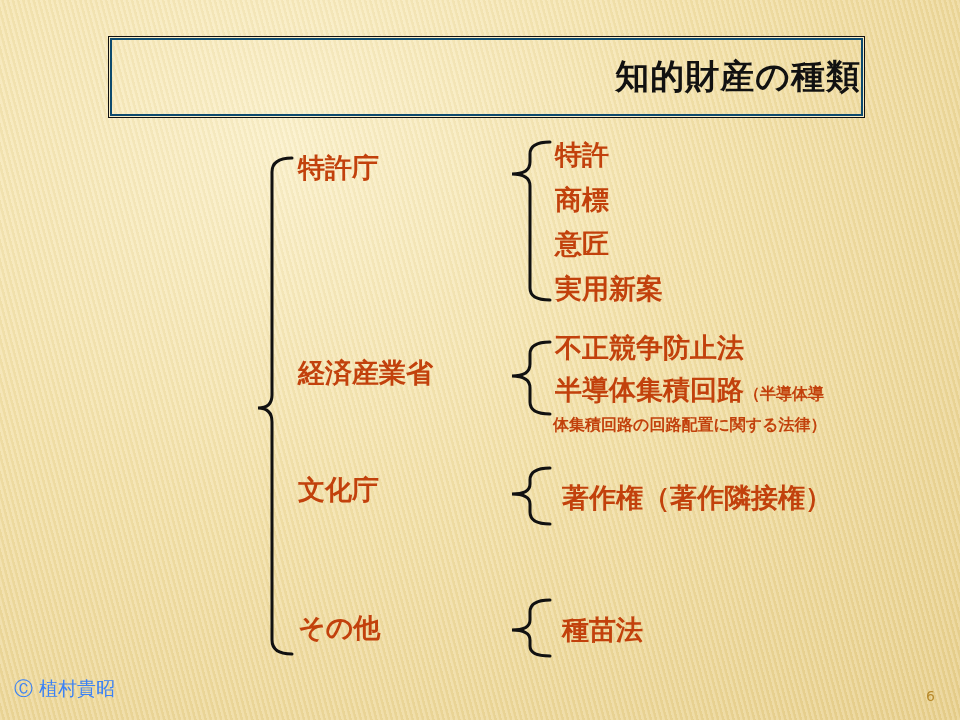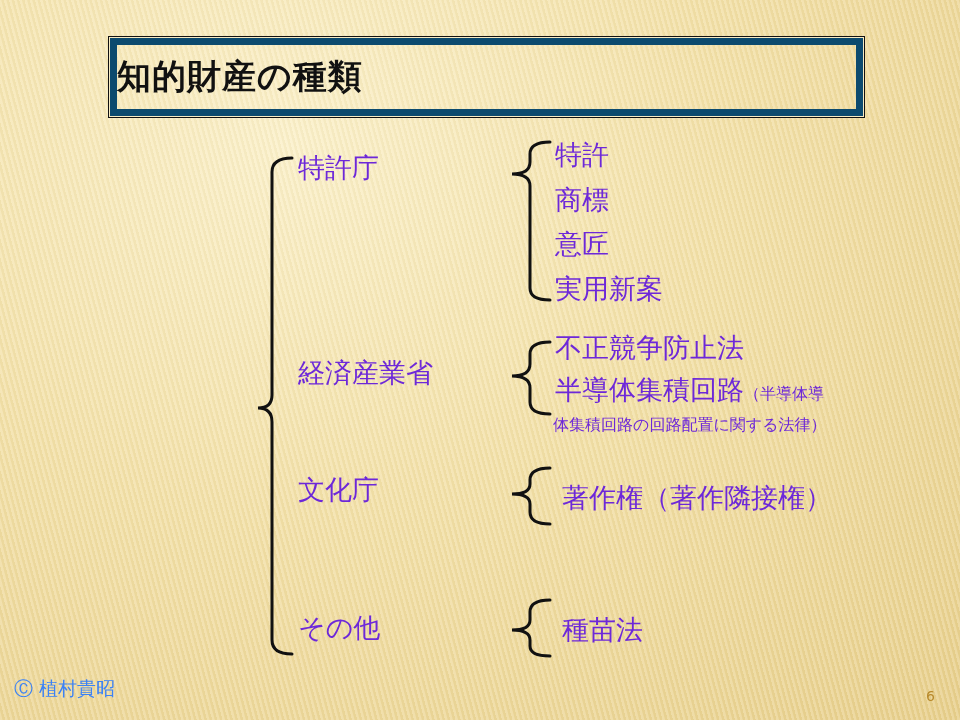--- a/index.html
+++ b/index.html
@@ -5,26 +5,26 @@
   html, body { margin:0; padding:0; }
   body {
     width:960px; height:720px; position:relative; overflow:hidden;
     font-family: "DejaVu Sans", "Liberation Sans", sans-serif;
     background:
       repeating-linear-gradient(75deg, rgba(255,255,255,0.18) 0px, rgba(255,255,255,0.18) 2px, rgba(0,0,0,0.02) 3px, rgba(0,0,0,0.02) 5px),
       radial-gradient(ellipse at 30% 20%, #fbf0c8 0%, #f3e0a6 45%, #e8cf8a 100%);
   }
   .title-box {
     position:absolute; left:110px; top:38px; width:753px; height:78px;
-    border:7px solid #0c4a6e; box-sizing:border-box;
+    border:2px solid #0c4a6e; box-sizing:border-box;
     box-shadow: 0 0 0 1px #f7ebc3, 0 0 0 2px #111;
-    display:flex; align-items:center; justify-content:flex-start;
+    display:flex; align-items:center; justify-content:flex-end;
   }
   .title-box span { font-size:34px; font-weight:bold; color:#111; letter-spacing:1px; }
-  .t { position:absolute; font-weight:normal; color:#6d28d9; white-space:nowrap; }
+  .t { position:absolute; font-weight:bold; color:#c2410c; white-space:nowrap; }
   .root { left:40px; top:384px; font-size:27px; line-height:40px; letter-spacing:2px; }
   .agency { font-size:27px; left:298px; }
   .item { font-size:27px; left:555px; }
   .small { font-size:16px; }
   .brace { position:absolute; }
   .brace path { fill:none; stroke:#111; stroke-width:3; stroke-linecap:round; }
   .footer { position:absolute; left:14px; top:676px; font-size:19px; color:#3b82f6; }
   .pagenum { position:absolute; left:926px; top:688px; font-size:14px; color:#b8892a; }
 </style>
 </head>

